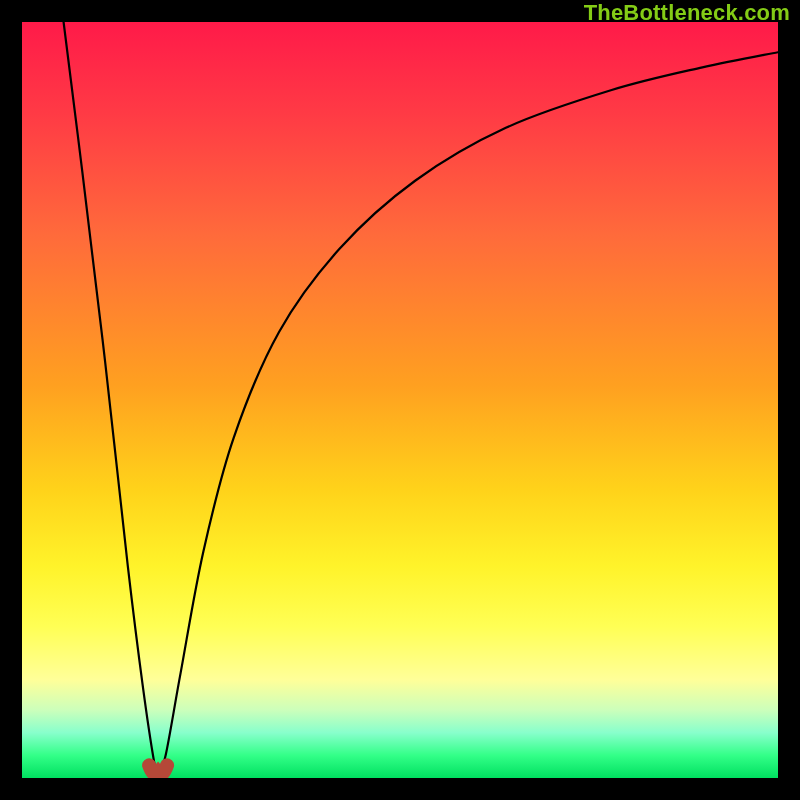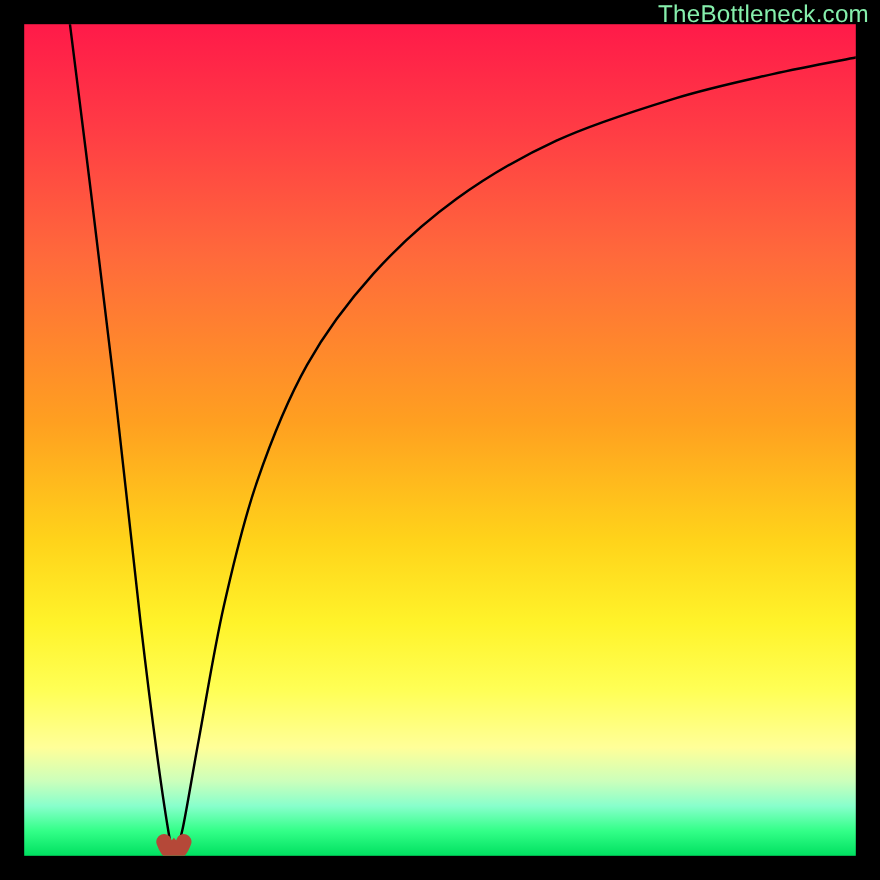--- a/index.html
+++ b/index.html
@@ -37,23 +37,23 @@
       #ccffbb 91%,
       #88ffcc 94%,
       #33ff88 97%,
       #00e060 100%
     );
   }
   .watermark {
     position: absolute;
     top: 0px;
     right: 10px;
-    color: #86efac;
+    color: #84cc16;
     font-size: 22px;
-    font-weight: 400;
+    font-weight: 700;
     letter-spacing: 0.2px;
     z-index: 5;
     user-select: none;
   }
   svg.curves {
     position: absolute;
     top: 0;
     left: 0;
     width: 756px;
     height: 756px;

